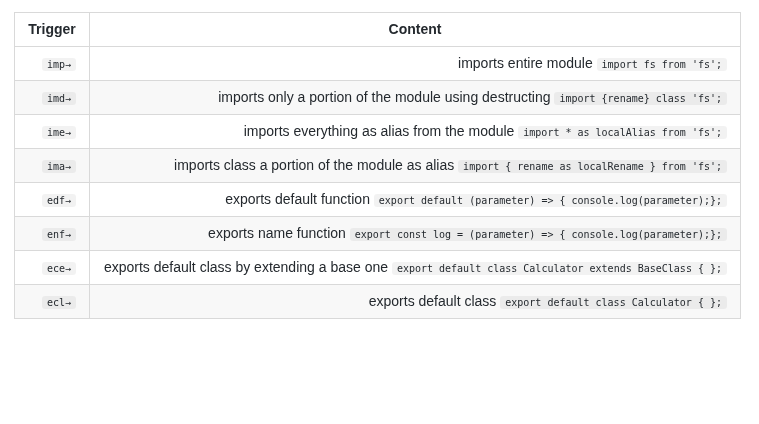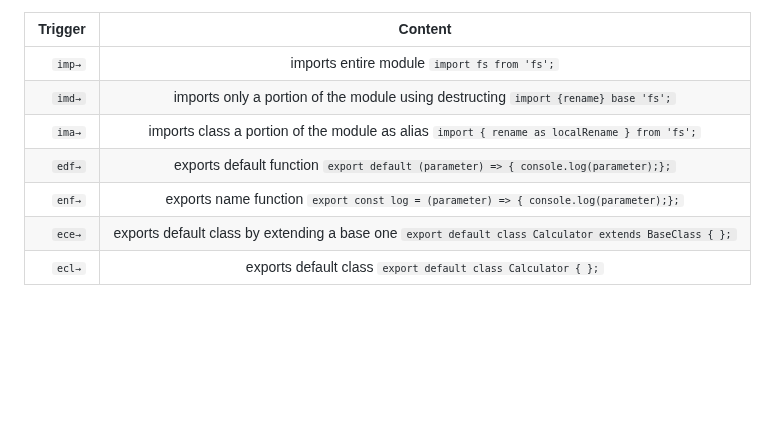--- a/index.html
+++ b/index.html
@@ -16,21 +16,20 @@
   }
   body {
     width: 759px;
     height: 424px;
     overflow: hidden;
     font-family: "Liberation Sans", "DejaVu Sans", sans-serif;
     color: var(--text-color);
   }
   .page-wrap {
     padding: 12px 8px 0 14px;
-    margin-left: 10px;
   }
   table.snippets {
     border-collapse: collapse;
     width: 727px;
     table-layout: fixed;
     font-size: 14px;
     line-height: 1.5;
   }
   table.snippets th,
   table.snippets td {
@@ -43,21 +42,21 @@
     background: #ffffff;
   }
   th.col-trigger { width: 75px; }
   td.trigger-cell {
     text-align: right;
     white-space: nowrap;
     vertical-align: middle;
     padding: 6px 13px;
   }
   td.content-cell {
-    text-align: center;
+    text-align: right;
     vertical-align: middle;
     padding: 6px 13px;
   }
   tbody tr:nth-child(even) td {
     background: var(--alt-row-bg);
   }
   code {
     font-family: "DejaVu Sans Mono", "Liberation Mono", monospace;
     font-size: 10px;
     background: var(--chip-bg);
@@ -77,21 +76,25 @@
       </tr>
     </thead>
     <tbody>
 
     <tr>
           <td class="trigger-cell"><code>imp→</code></td>
           <td class="content-cell"><span>imports entire module </span><code>import fs from 'fs';</code></td>
         </tr>
         <tr>
           <td class="trigger-cell"><code>imd→</code></td>
-          <td class="content-cell"><span>imports only a portion of the module using destructing </span><code>import {rename} base 'fs';</code></td>
+          <td class="content-cell"><span>imports only a portion of the module using destructing </span><code>import {rename} class 'fs';</code></td>
+        </tr>
+        <tr>
+          <td class="trigger-cell"><code>ime→</code></td>
+          <td class="content-cell"><span>imports everything as alias from the module </span><code>import * as localAlias from 'fs';</code></td>
         </tr>
         <tr>
           <td class="trigger-cell"><code>ima→</code></td>
           <td class="content-cell"><span>imports class a portion of the module as alias </span><code>import { rename as localRename } from 'fs';</code></td>
         </tr>
         <tr>
           <td class="trigger-cell"><code>edf→</code></td>
           <td class="content-cell"><span>exports default function </span><code>export default (parameter) =&gt; { console.log(parameter);};</code></td>
         </tr>
         <tr>

